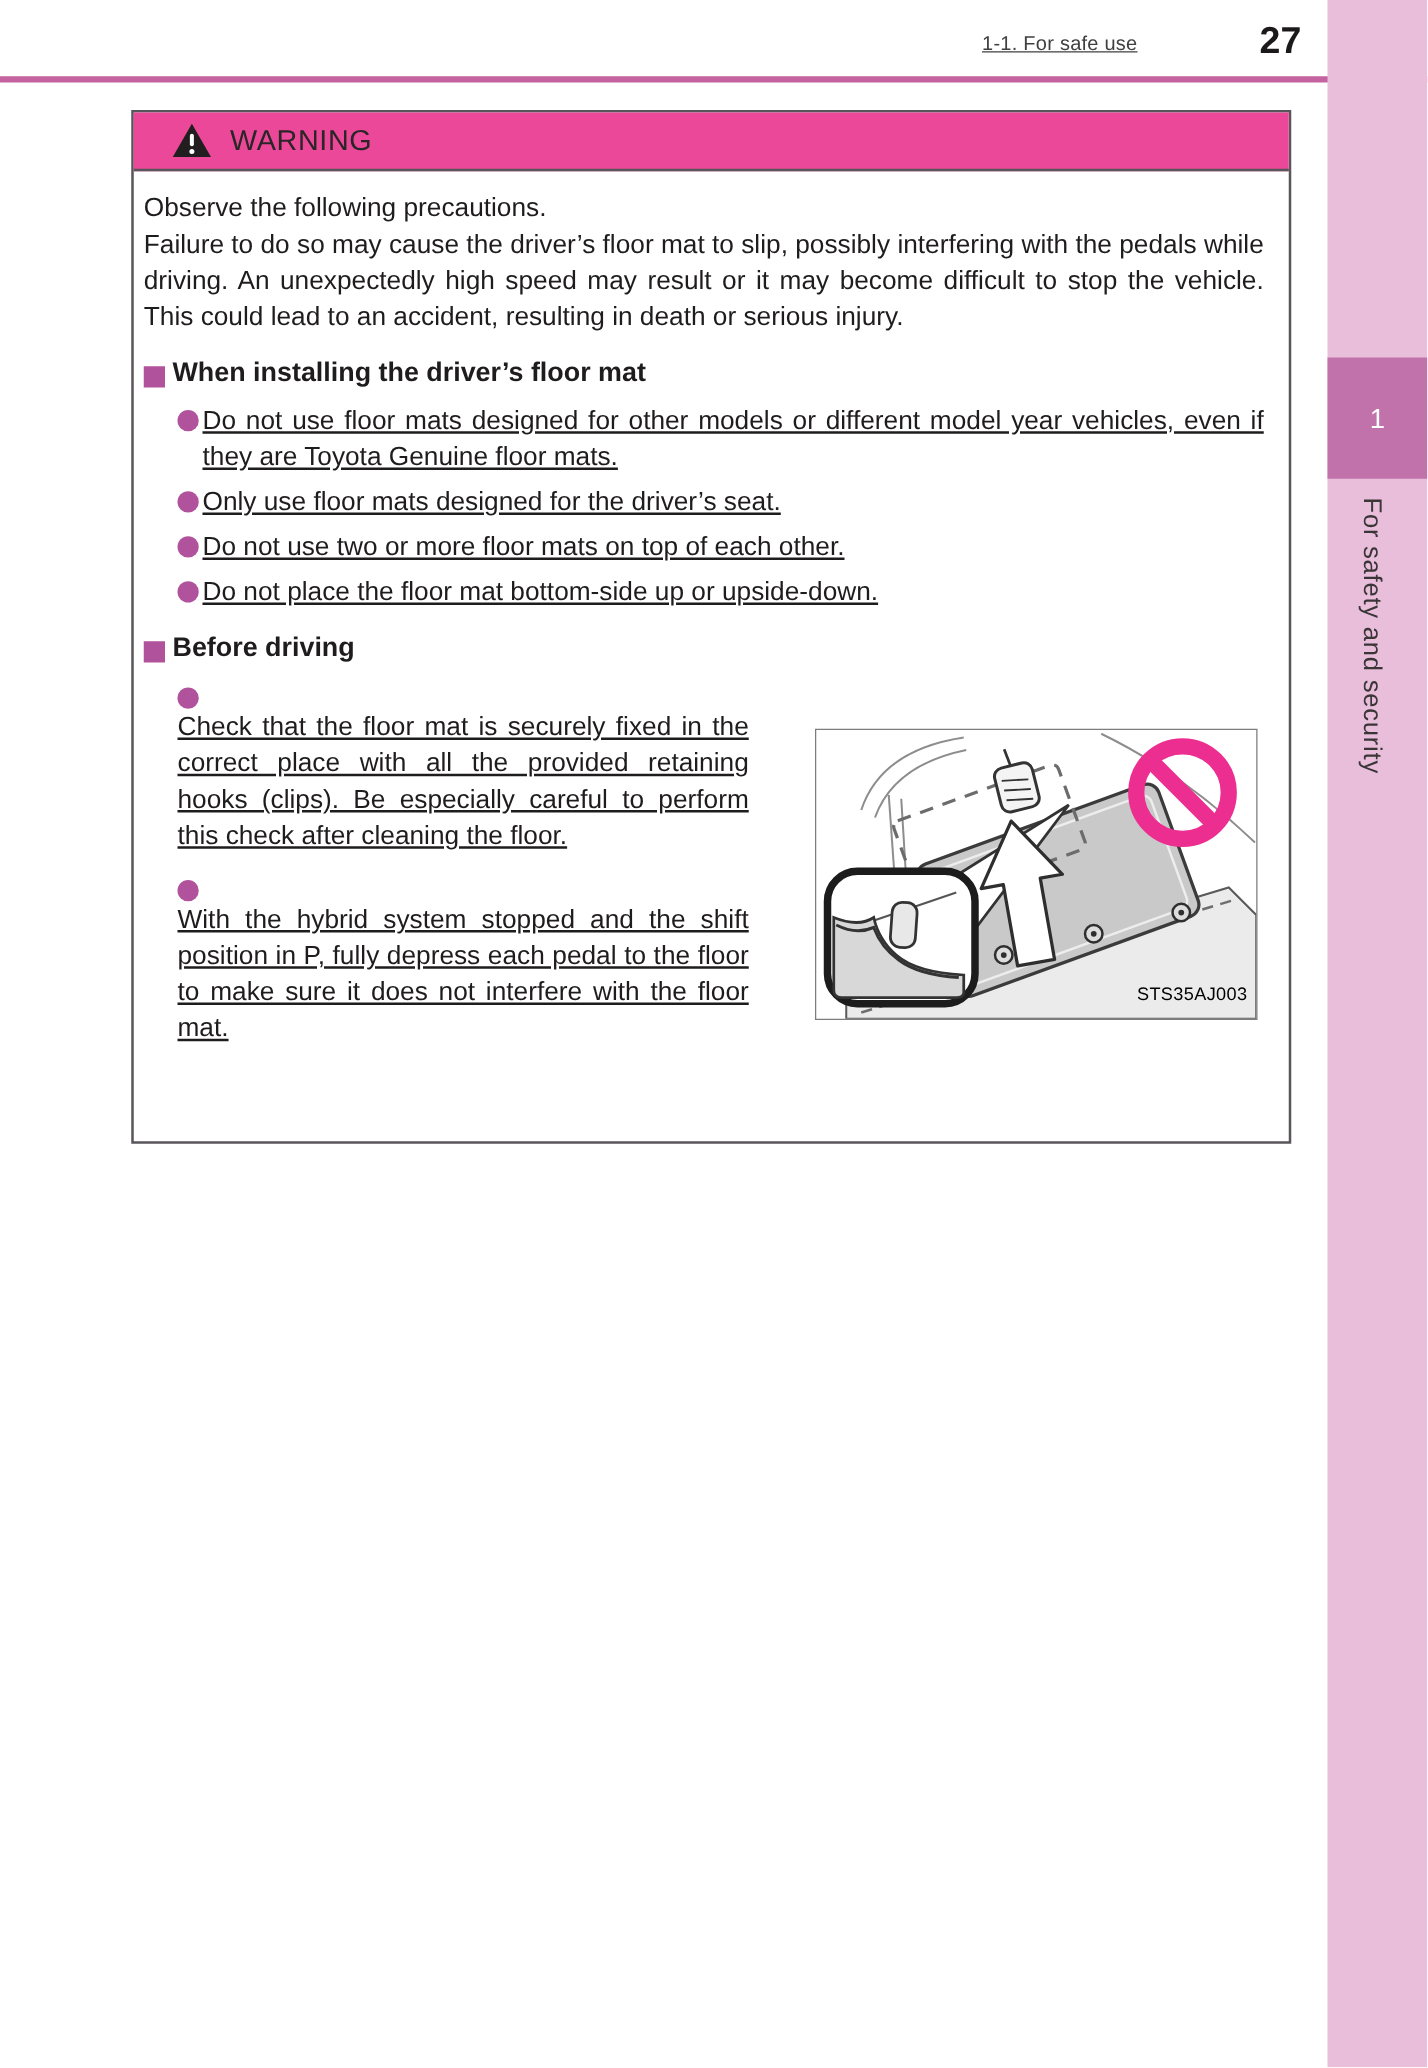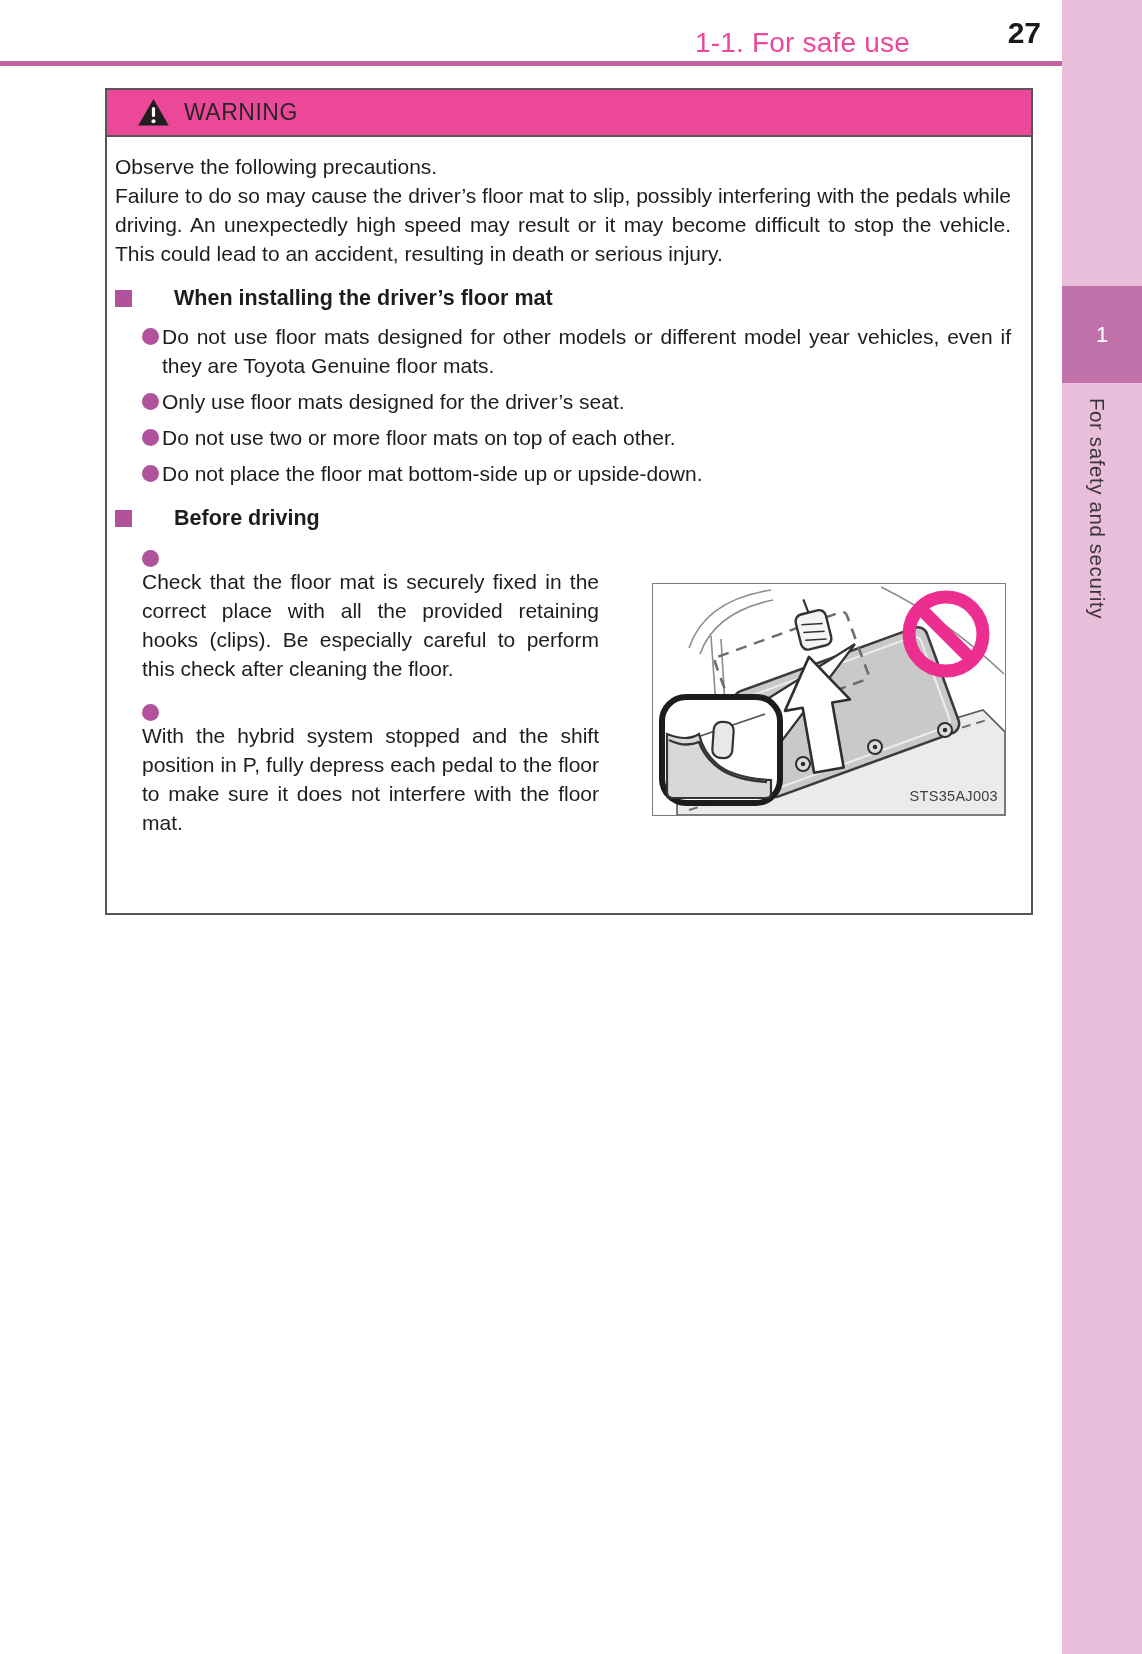--- a/index.html
+++ b/index.html
@@ -13,23 +13,24 @@
     background: #ffffff;
     overflow: hidden;
   }
 
   
   .section-label {
     position: absolute;
     top: 27px; left: 0;
     width: 910px;
     text-align: right;
-    font-size: 28px;
-    color: #ec4899;
+    font-size: 16px;
+    color: #404040;
     letter-spacing: 0.2px;
+    text-decoration: underline;
   }
   .page-number {
     position: absolute;
     top: 16px; left: 955px;
     width: 86px;
     text-align: right;
     font-size: 30px;
     font-weight: bold;
     color: #1c191a;
   }
@@ -91,35 +92,34 @@
   .warning-body {
     padding: 15px 20px 0 8px;
     font-size: 21px;
     line-height: 29px;
   }
   .intro-line { }
   .intro-body { text-align: justify; }
 
   .section-heading {
     display: flex;
-    align-items: flex-start;
+    align-items: center;
     font-weight: bold;
     font-size: 21.5px;
     margin-top: 16px;
     line-height: 29px;
-    gap: 36px;
   }
   .square-bullet {
     flex: 0 0 auto;
     width: 17px; height: 17px;
     background: #b1529c;
     margin: 6px 6px 0 0;
   }
 
-  ul.bullet-list { list-style: none; margin-top: 9px; }
+  ul.bullet-list { list-style: none; margin-top: 9px; text-decoration: underline; }
   ul.bullet-list li {
     display: flex;
     align-items: flex-start;
     margin: 0 0 7px 27px;
     text-align: justify;
   }
   .round-bullet {
     flex: 0 0 auto;
     width: 17px; height: 17px;
     border-radius: 50%;
@@ -142,21 +142,21 @@
     width: 354px; height: 233px;
     margin-left: 53px;
     margin-top: 39px;
     border: 1px solid #7d7b7d;
     background: #ffffff;
   }
   .figure-label {
     position: absolute;
     right: 7px; bottom: 4px;
     font-size: 14.5px;
-    color: #404040;
+    color: #000000;
     letter-spacing: 0.3px;
   }
 </style>
 </head>
 <body>
 
 <div class="page">
 
   <div class="section-label">1-1. For safe use</div>
   <div class="page-number">27</div>

